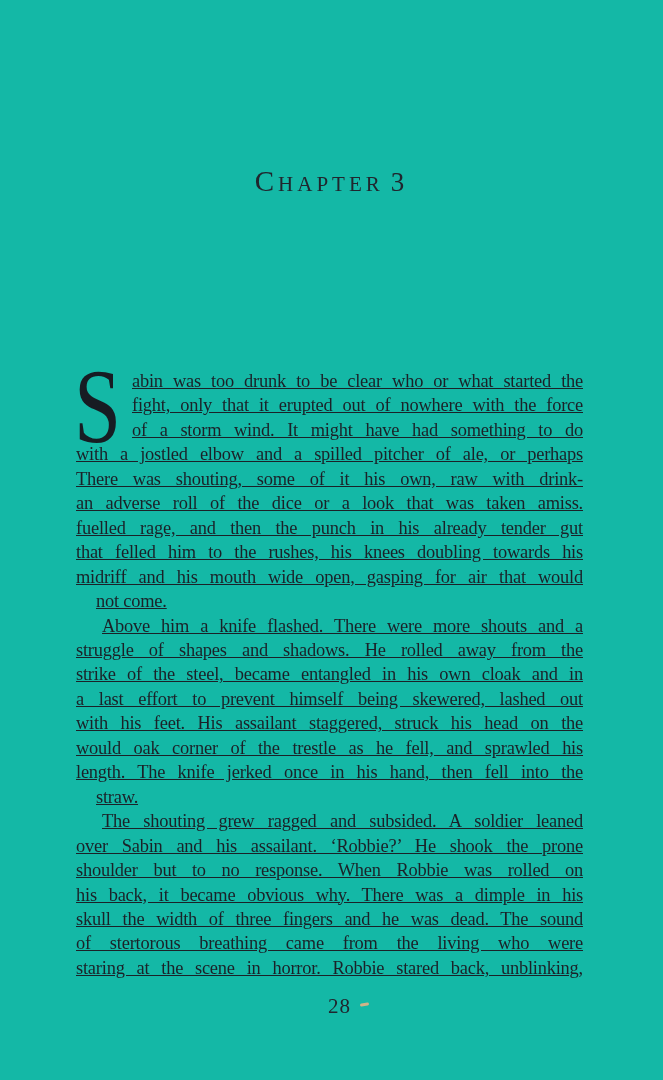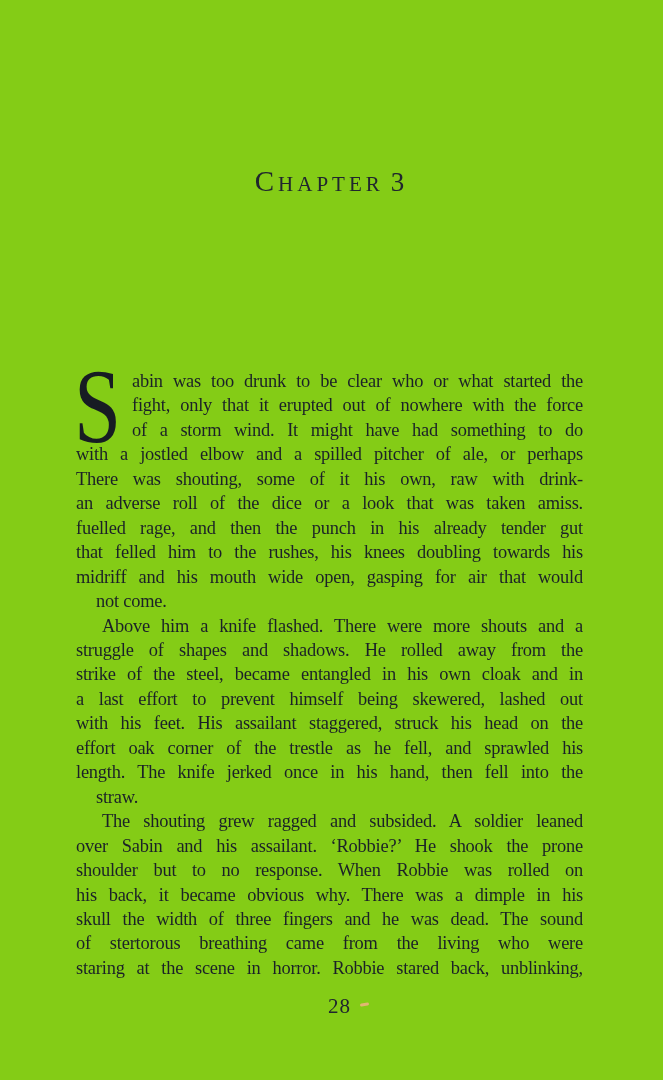--- a/index.html
+++ b/index.html
@@ -1,21 +1,21 @@
 <!DOCTYPE html>
 <html><head>
 <meta charset="utf-8">
 <style>
   html, body { margin: 0; padding: 0; background: #e9e9e7; }
   .page {
     position: relative;
     width: 663px;
     height: 1080px;
     margin: 0 auto;
-    background: #84cc16;
+    background: #14b8a6;
     overflow: hidden;
     font-family: "Liberation Serif", "DejaVu Serif", serif;
     color: #1c222b;
   }
   
   .heading {
     position: absolute;
     top: 166px;
     left: 0;
     width: 100%;
@@ -40,20 +40,21 @@
     line-height: 24.45px;
     color: #1b2128;
   }
   .paragraph { position: relative; }
   .line {
     white-space: nowrap;
     text-align: justify;
     text-align-last: justify;
     transform-origin: left center;
     overflow: visible;
+    text-decoration: underline;
   }
   .line.endpara { text-align-last: left; margin-left: 20px; }
   .line.cap-pad { padding-left: 56px; }
   .line.first-indent { text-indent: 26px; }
   .drop-cap {
     position: absolute;
     left: -2px;
     top: 1px;
     font-size: 106px;
     line-height: 74px;
@@ -105,21 +106,21 @@
         <div class="line">that felled him to the rushes, his knees doubling towards his</div>
         <div class="line">midriff and his mouth wide open, gasping for air that would</div>
         <div class="line endpara">not come.</div>
       </div>
       <div class="paragraph">
         <div class="line first-indent">Above him a knife flashed. There were more shouts and a</div>
         <div class="line">struggle of shapes and shadows. He rolled away from the</div>
         <div class="line">strike of the steel, became entangled in his own cloak and in</div>
         <div class="line">a last effort to prevent himself being skewered, lashed out</div>
         <div class="line">with his feet. His assailant staggered, struck his head on the</div>
-        <div class="line">effort oak corner of the trestle as he fell, and sprawled his</div>
+        <div class="line">would oak corner of the trestle as he fell, and sprawled his</div>
         <div class="line">length. The knife jerked once in his hand, then fell into the</div>
         <div class="line endpara">straw.</div>
       </div>
       <div class="paragraph">
         <div class="line first-indent">The shouting grew ragged and subsided. A soldier leaned</div>
         <div class="line">over Sabin and his assailant. ‘Robbie?’ He shook the prone</div>
         <div class="line">shoulder but to no response. When Robbie was rolled on</div>
         <div class="line">his back, it became obvious why. There was a dimple in his</div>
         <div class="line">skull the width of three fingers and he was dead. The sound</div>
         <div class="line">of stertorous breathing came from the living who were</div>

